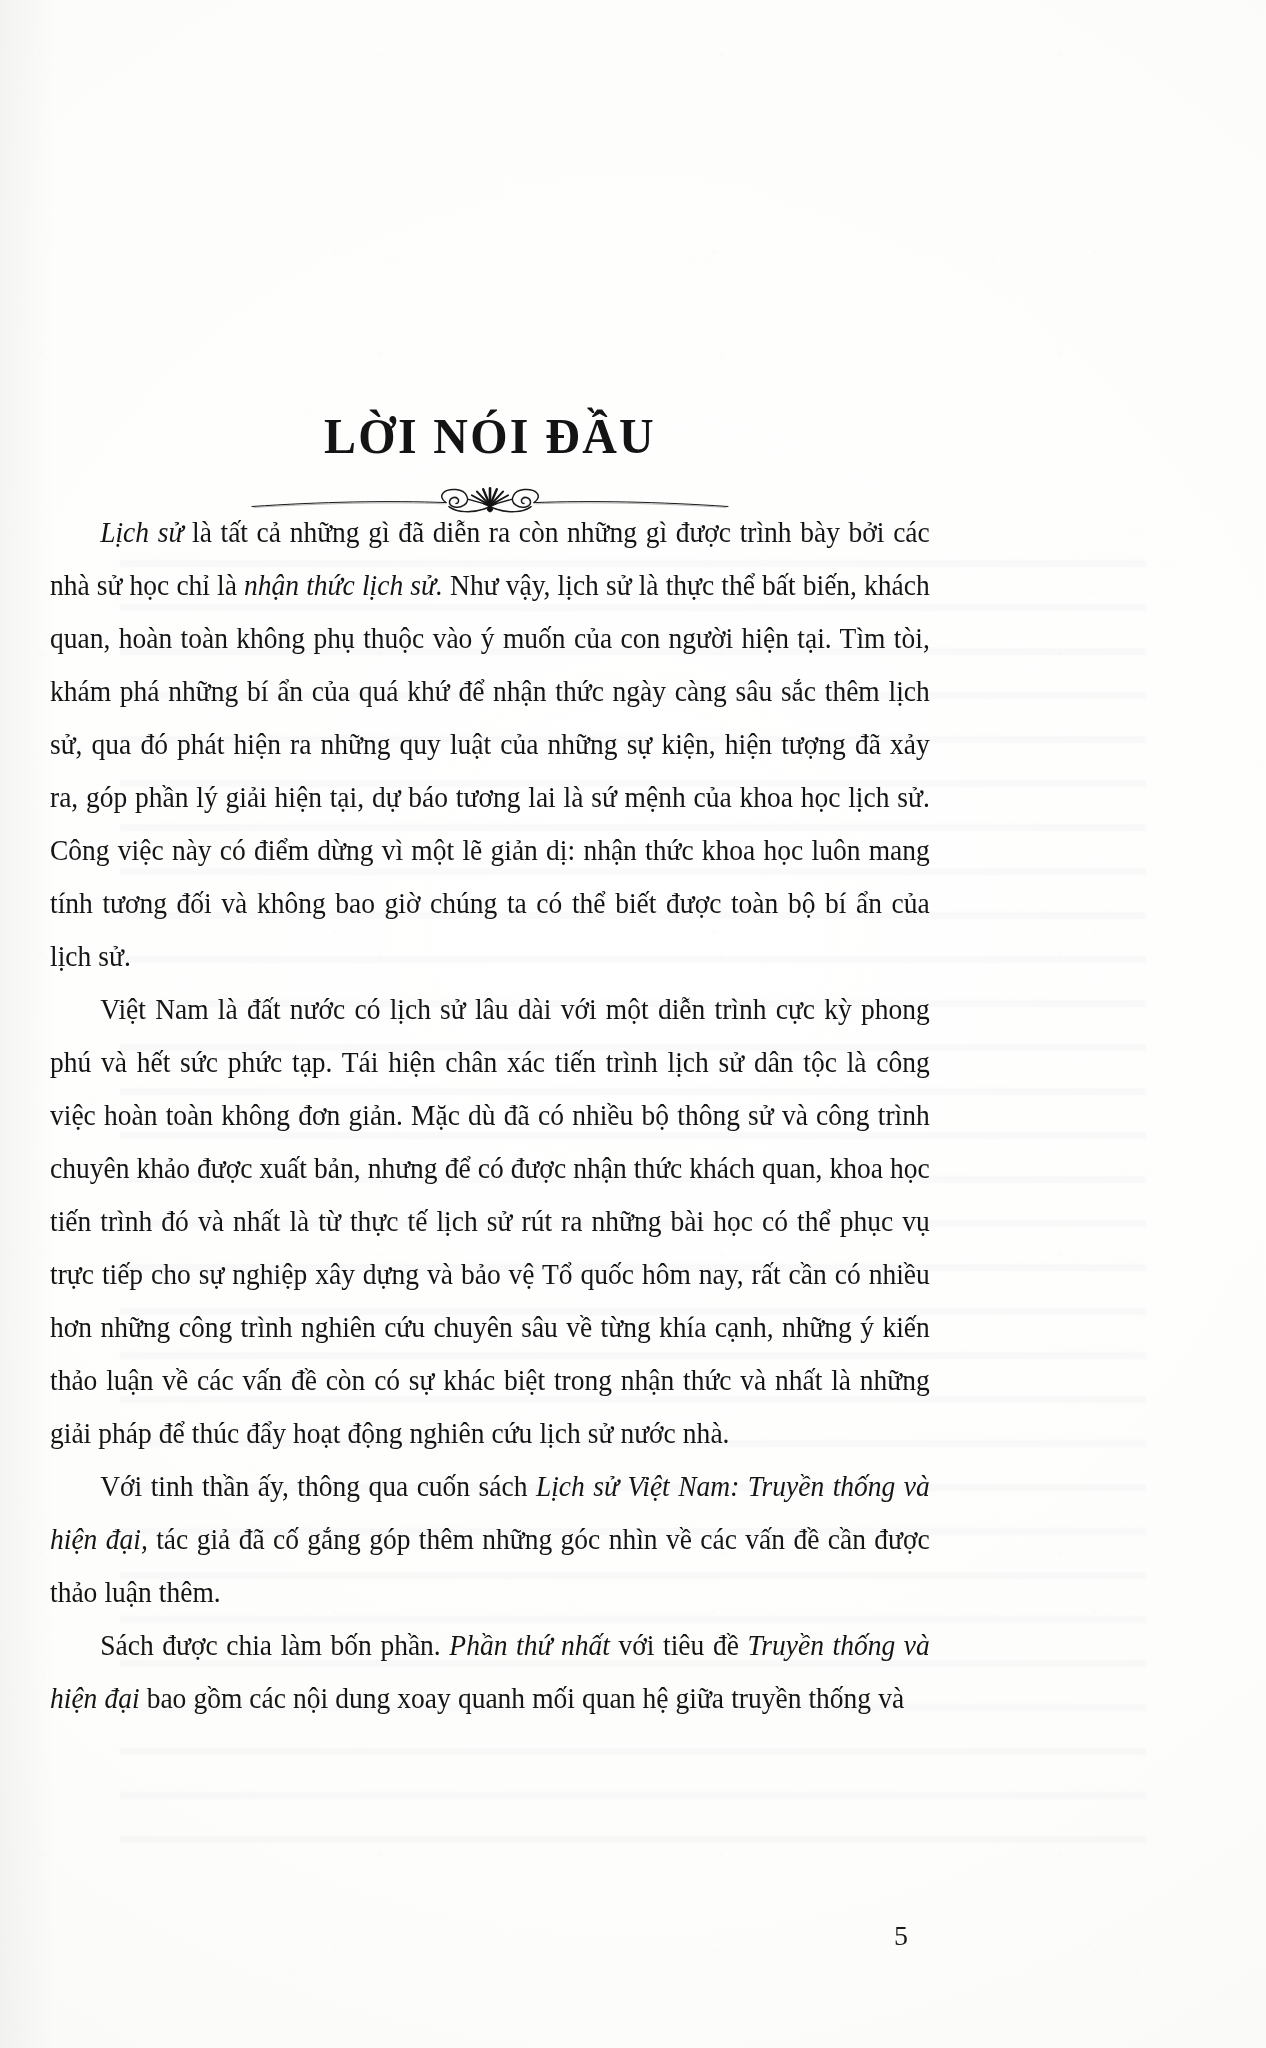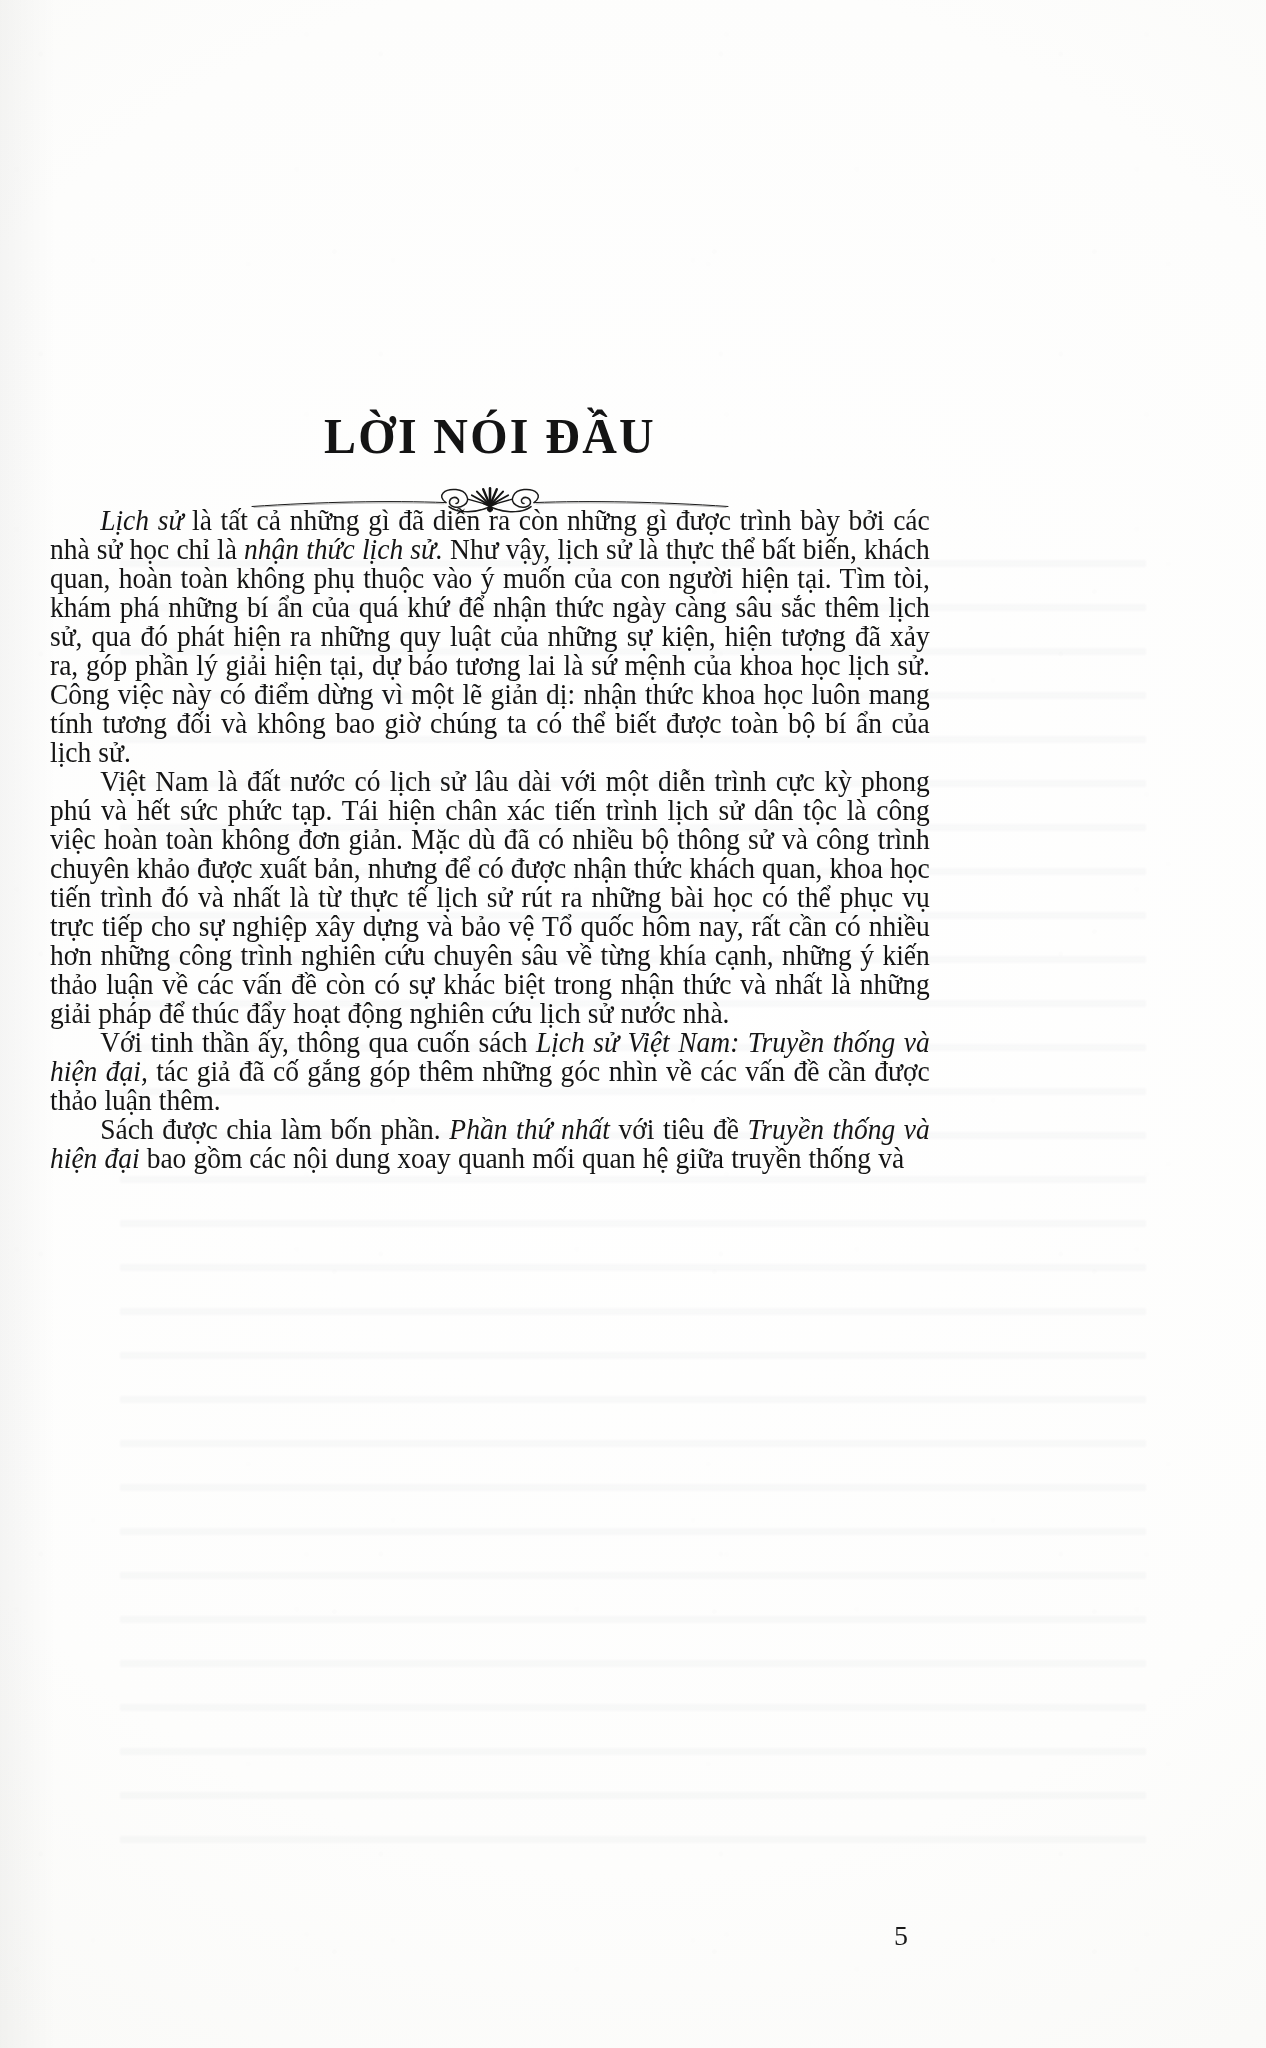--- a/index.html
+++ b/index.html
@@ -105,21 +105,21 @@
   }
   .ornament svg { display: block; }
 
   
   .body-text {
     position: absolute;
     left: 0;
     top: 506px;
     width: 880px;
     font-size: 28.5px;
-    line-height: 29px;
+    line-height: 53px;
     color: #151515;
     text-align: justify;
     text-justify: inter-word;
     word-spacing: .2px;
   }
 
   .body-text p {
     margin: 0;
     text-indent: 52px;
     font-stretch: condensed;

